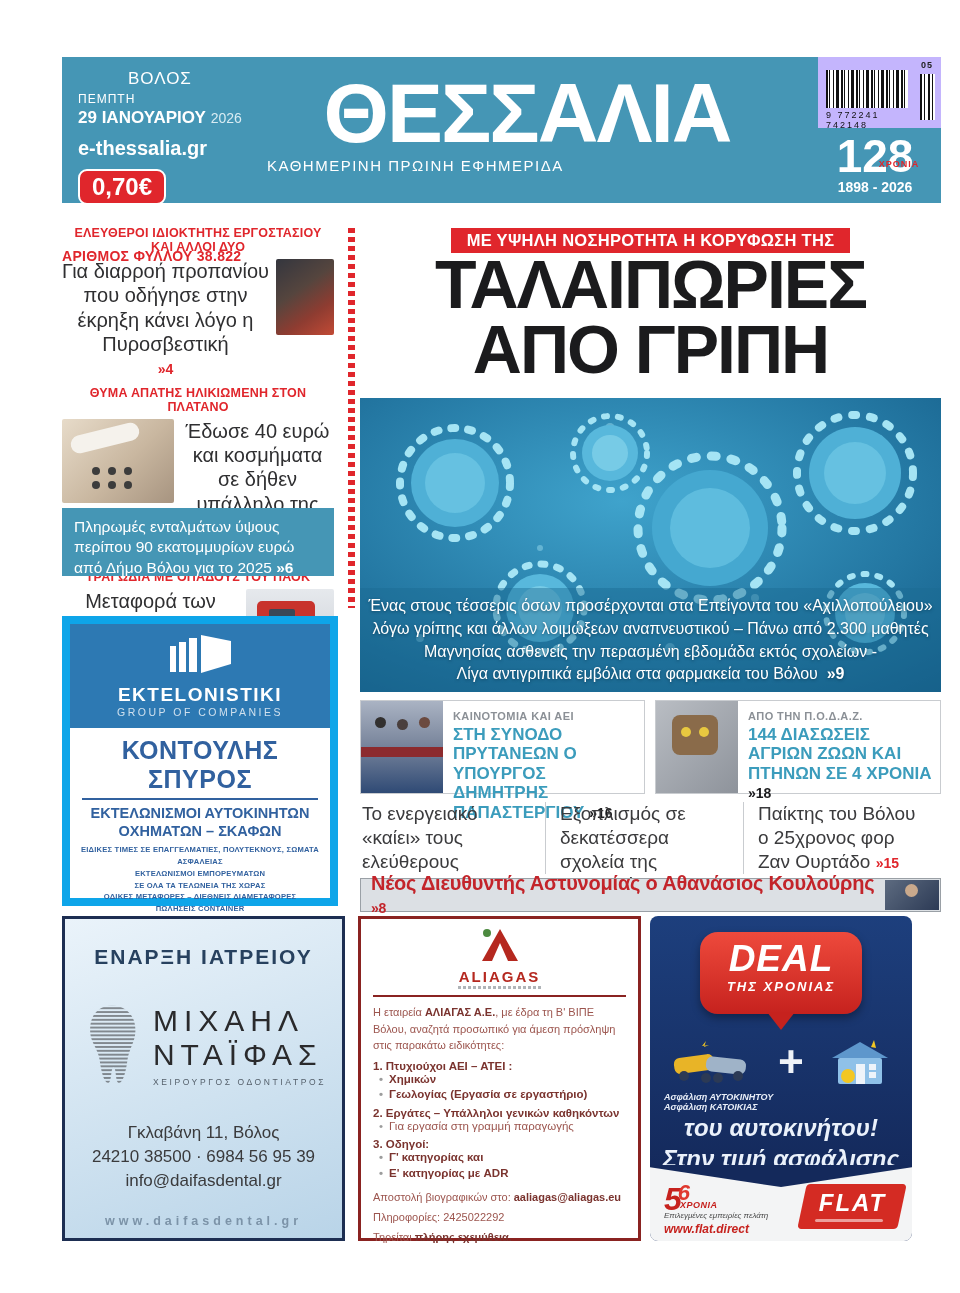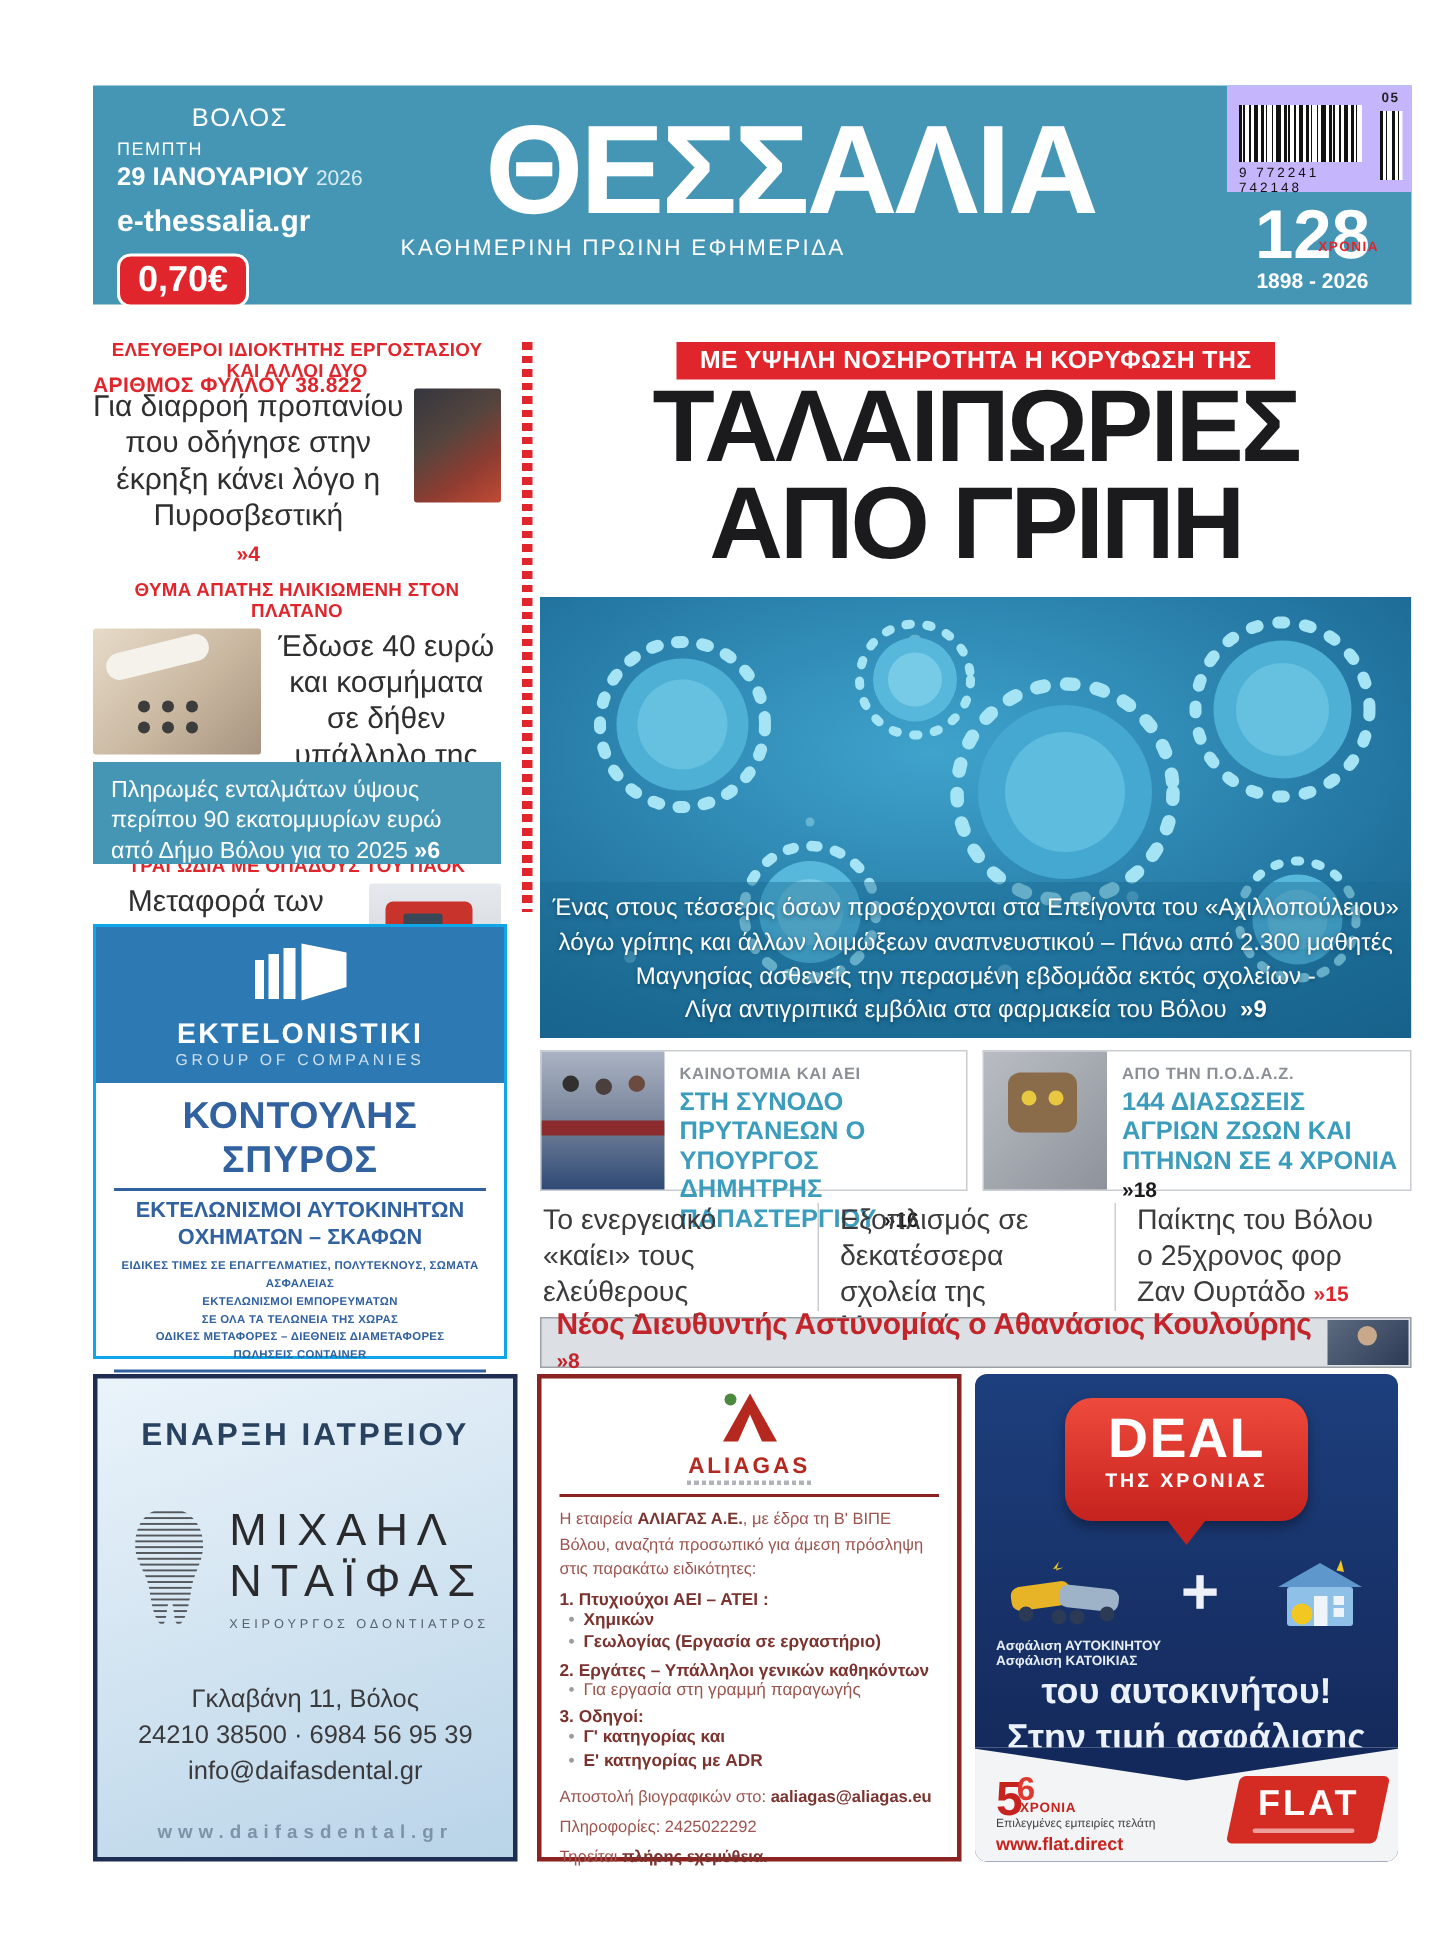--- a/index.html
+++ b/index.html
@@ -91,21 +91,21 @@
   .brief .page-in { color:#e0262c; font-weight:700; font-size:14px; }
 
   
   .strip { position:absolute; left:360px; top:878px; width:581px; height:34px; background:#dce0e4; border:1px solid #9aa0a6; display:flex; align-items:center; }
   .strip-text { flex:1; color:#c3242a; font-weight:700; font-size:20px; padding-left:10px; letter-spacing:-.2px; }
   .strip-text .page-in { font-size:14px; }
   .ph-police { flex:none; width:54px; height:30px; margin-right:1px; background:linear-gradient(135deg,#5d6b80 0%,#2c3a55 100%); position:relative; }
   .ph-police::after { content:""; position:absolute; left:20px; top:4px; width:13px; height:13px; border-radius:50%; background:#c9a98c; }
 
   
-  .ad-ektel { position:absolute; left:62px; top:616px; width:276px; height:290px; border:2px solid #0ea5e9; background:#fff; }
+  .ad-ektel { position:absolute; left:62px; top:616px; width:276px; height:290px; border:8px solid #0ea5e9; background:#fff; }
   .ektel-top { height:104px; background:#2d79b3; text-align:center; padding-top:10px; }
   .ektel-logo-name { color:#fff; font-weight:700; font-size:19px; letter-spacing:1.5px; margin-top:4px; }
   .ektel-logo-sub { color:#cfe0ee; font-size:10.5px; letter-spacing:2.5px; }
   .ektel-body { padding:8px 10px 0 10px; text-align:center; color:#31619f; }
   .ektel-name { font-size:25px; font-weight:700; letter-spacing:.5px; }
   .ektel-rule { height:2px; background:#31619f; margin:4px 2px; }
   .ektel-line { font-size:14.5px; font-weight:700; line-height:1.25; }
   .ektel-smalls { font-size:7.6px; font-weight:700; line-height:1.55; margin-top:4px; letter-spacing:.2px; }
   .ektel-addr { font-size:14.5px; font-weight:700; margin-top:5px; }
   .ektel-contact { font-size:11.5px; font-weight:700; margin-top:3px; letter-spacing:.6px; }
@@ -130,21 +130,21 @@
   .ali-item-title { font-weight:700; color:#7a332e; margin-top:4px; }
   .ali-bullet { padding-left:16px; position:relative; font-weight:700; color:#7a332e; line-height:1.35; }
   .ali-bullet.reg { font-weight:400; color:#9c554e; }
   .ali-bullet::before { content:"•"; position:absolute; left:6px; color:#9c9c9c; }
   .ali-cv { margin-top:10px; font-size:11px; }
   .ali-cv b { color:#7a332e; }
   .ali-info { margin-top:8px; font-size:11px; }
   .ali-note { margin-top:8px; font-size:11px; }
   .ali-note b { color:#7a332e; }
 
-  .ad-flat { position:absolute; left:650px; top:916px; width:282px; height:325px; border-radius:8px; overflow:hidden; background:linear-gradient(180deg,#1d3f7d 0%,#14295b 80%); }
+  .ad-flat { position:absolute; left:650px; top:916px; width:262px; height:325px; border-radius:8px; overflow:hidden; background:linear-gradient(180deg,#1d3f7d 0%,#14295b 80%);font-style:italic; }
   .flat-bubble { position:absolute; left:50%; top:16px; transform:translateX(-50%); width:162px; height:82px; background:linear-gradient(180deg,#ee4a3c 0%,#c6221e 100%); border-radius:18px; text-align:center; color:#fff; box-shadow:0 4px 8px rgba(0,0,0,.35); }
   .flat-bubble::after { content:""; position:absolute; left:50%; bottom:-16px; transform:translateX(-50%); border-left:14px solid transparent; border-right:14px solid transparent; border-top:18px solid #c6221e; }
   .flat-deal { font-size:37px; font-weight:800; letter-spacing:1px; margin-top:8px; line-height:1; }
   .flat-deal-sub { font-size:13px; font-weight:700; letter-spacing:2px; margin-top:2px; }
   .flat-icons { position:absolute; left:0; right:0; top:122px; display:flex; align-items:center; justify-content:space-between; padding:0 22px; }
   .flat-plus { color:#eef2f8; font-size:44px; font-weight:800; line-height:1; }
   .flat-labels { position:absolute; left:0; right:0; top:176px; display:flex; justify-content:space-between; padding:0 14px; color:#e8eef8; font-size:9px; font-weight:700;flex-direction:column; }
   .flat-big { position:absolute; left:0; right:0; top:196px; text-align:center; color:#eaf1fb; font-size:24px; font-weight:700; line-height:1.3; }
   .flat-bottom { position:absolute; left:0; right:0; bottom:0; height:76px; background:#f3f4f5; }
   .flat-bottom::before { content:""; position:absolute; top:0; left:50%; transform:translateX(-50%); border-left:146px solid transparent; border-right:146px solid transparent; border-top:22px solid #14295b; }

